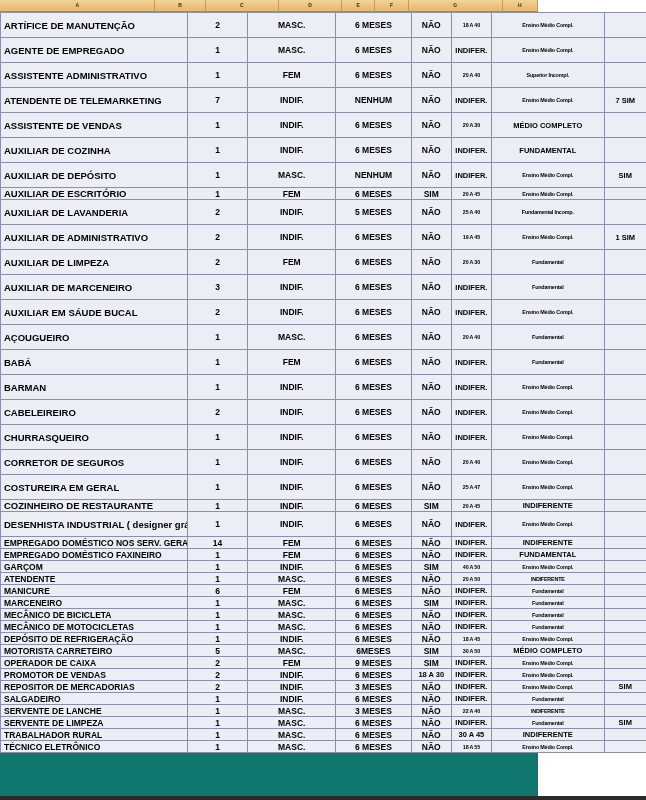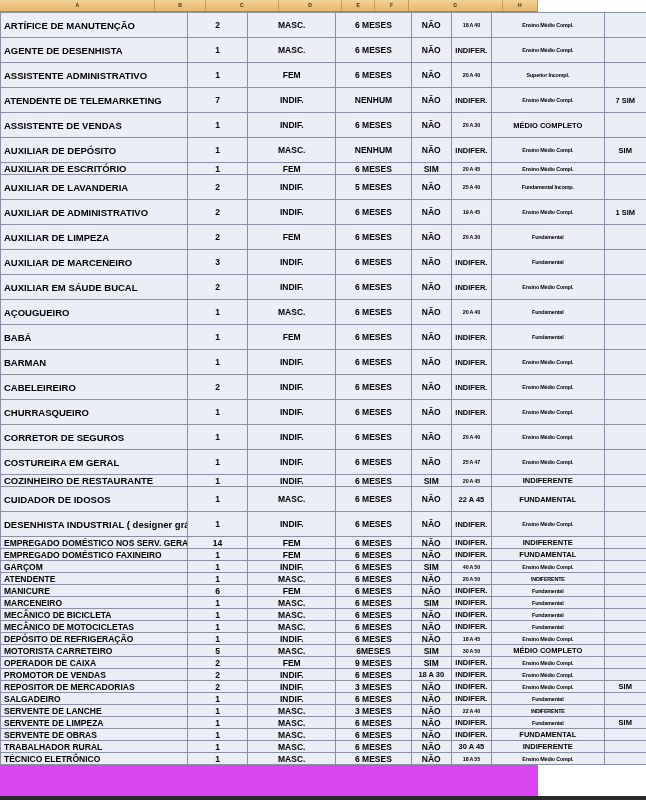--- a/index.html
+++ b/index.html
@@ -10,21 +10,21 @@
   body {
     width: 646px;
     height: 800px;
     font-family: "Liberation Sans", sans-serif;
     overflow: hidden;
   }
   #sheet {
     width: 538px;
     height: 800px;
     position: relative;
-    background: #d946ef;
+    background: #0f766e;
   }
 
   
   .colhead-row {
     display: flex;
     height: 11px;
     background: linear-gradient(to bottom, #f2d49a 0%, #eec480 45%, #e8b96d 100%);
     border-bottom: 1px solid #b08a45;
   }
   .colhead {
@@ -112,21 +112,21 @@
           <td class="c-cargo sz-lg">ARTÍFICE DE MANUTENÇÃO</td>
           <td class="c-qtd sz-md">2</td>
           <td class="c-sexo sz-md">MASC.</td>
           <td class="c-exp sz-md">6 MESES</td>
           <td class="c-ctps sz-md">NÃO</td>
           <td class="c-idade sz-mini">18 A 40</td>
           <td class="c-esc sz-mini">Ensino Médio Compl.</td>
           <td class="c-pcd sz-sm"></td>
         </tr>
         <tr class="tall">
-          <td class="c-cargo sz-lg">AGENTE DE DESENHISTA</td>
+          <td class="c-cargo sz-lg">AGENTE DE EMPREGADO</td>
           <td class="c-qtd sz-md">1</td>
           <td class="c-sexo sz-md">MASC.</td>
           <td class="c-exp sz-md">6 MESES</td>
           <td class="c-ctps sz-md">NÃO</td>
           <td class="c-idade sz-sm">INDIFER.</td>
           <td class="c-esc sz-mini">Ensino Médio Compl.</td>
           <td class="c-pcd sz-sm"></td>
         </tr>
         <tr class="tall">
           <td class="c-cargo sz-lg">ASSISTENTE ADMINISTRATIVO</td>
@@ -149,20 +149,30 @@
           <td class="c-pcd sz-sm">7 SIM</td>
         </tr>
         <tr class="tall">
           <td class="c-cargo sz-lg">ASSISTENTE DE VENDAS</td>
           <td class="c-qtd sz-md">1</td>
           <td class="c-sexo sz-md">INDIF.</td>
           <td class="c-exp sz-md">6 MESES</td>
           <td class="c-ctps sz-md">NÃO</td>
           <td class="c-idade sz-mini">20 A 30</td>
           <td class="c-esc sz-sm">MÉDIO COMPLETO</td>
+          <td class="c-pcd sz-sm"></td>
+        </tr>
+        <tr class="tall">
+          <td class="c-cargo sz-lg">AUXILIAR DE COZINHA</td>
+          <td class="c-qtd sz-md">1</td>
+          <td class="c-sexo sz-md">INDIF.</td>
+          <td class="c-exp sz-md">6 MESES</td>
+          <td class="c-ctps sz-md">NÃO</td>
+          <td class="c-idade sz-sm">INDIFER.</td>
+          <td class="c-esc sz-sm">FUNDAMENTAL</td>
           <td class="c-pcd sz-sm"></td>
         </tr>
         <tr class="tall">
           <td class="c-cargo sz-lg">AUXILIAR DE DEPÓSITO</td>
           <td class="c-qtd sz-md">1</td>
           <td class="c-sexo sz-md">MASC.</td>
           <td class="c-exp sz-md">NENHUM</td>
           <td class="c-ctps sz-md">NÃO</td>
           <td class="c-idade sz-sm">INDIFER.</td>
           <td class="c-esc sz-mini">Ensino Médio Compl.</td>
@@ -299,30 +309,20 @@
           <td class="c-pcd sz-sm"></td>
         </tr>
         <tr class="short">
           <td class="c-cargo sz-lg">COZINHEIRO DE RESTAURANTE</td>
           <td class="c-qtd sz-md">1</td>
           <td class="c-sexo sz-md">INDIF.</td>
           <td class="c-exp sz-md">6 MESES</td>
           <td class="c-ctps sz-md">SIM</td>
           <td class="c-idade sz-mini">20 A 45</td>
           <td class="c-esc sz-sm">INDIFERENTE</td>
-          <td class="c-pcd sz-sm"></td>
-        </tr>
-        <tr class="tall">
-          <td class="c-cargo sz-lg">CUIDADOR DE IDOSOS</td>
-          <td class="c-qtd sz-md">1</td>
-          <td class="c-sexo sz-md">MASC.</td>
-          <td class="c-exp sz-md">6 MESES</td>
-          <td class="c-ctps sz-md">NÃO</td>
-          <td class="c-idade sz-sm">22 A 45</td>
-          <td class="c-esc sz-sm">FUNDAMENTAL</td>
           <td class="c-pcd sz-sm"></td>
         </tr>
         <tr class="tall">
           <td class="c-cargo sz-lg">DESENHISTA INDUSTRIAL ( designer gráfico)</td>
           <td class="c-qtd sz-md">1</td>
           <td class="c-sexo sz-md">INDIF.</td>
           <td class="c-exp sz-md">6 MESES</td>
           <td class="c-ctps sz-md">NÃO</td>
           <td class="c-idade sz-sm">INDIFER.</td>
           <td class="c-esc sz-mini">Ensino Médio Compl.</td>
@@ -482,30 +482,20 @@
           <td class="c-cargo sz-md">SERVENTE DE LIMPEZA</td>
           <td class="c-qtd sz-md">1</td>
           <td class="c-sexo sz-md">MASC.</td>
           <td class="c-exp sz-md">6 MESES</td>
           <td class="c-ctps sz-md">NÃO</td>
           <td class="c-idade sz-sm">INDIFER.</td>
           <td class="c-esc sz-mini">Fundamental</td>
           <td class="c-pcd sz-sm">SIM</td>
         </tr>
         <tr class="short">
-          <td class="c-cargo sz-md">SERVENTE DE OBRAS</td>
-          <td class="c-qtd sz-md">1</td>
-          <td class="c-sexo sz-md">MASC.</td>
-          <td class="c-exp sz-md">6 MESES</td>
-          <td class="c-ctps sz-md">NÃO</td>
-          <td class="c-idade sz-sm">INDIFER.</td>
-          <td class="c-esc sz-sm">FUNDAMENTAL</td>
-          <td class="c-pcd sz-sm"></td>
-        </tr>
-        <tr class="short">
           <td class="c-cargo sz-md">TRABALHADOR RURAL</td>
           <td class="c-qtd sz-md">1</td>
           <td class="c-sexo sz-md">MASC.</td>
           <td class="c-exp sz-md">6 MESES</td>
           <td class="c-ctps sz-md">NÃO</td>
           <td class="c-idade sz-sm">30 A 45</td>
           <td class="c-esc sz-sm">INDIFERENTE</td>
           <td class="c-pcd sz-sm"></td>
         </tr>
         <tr class="short">

